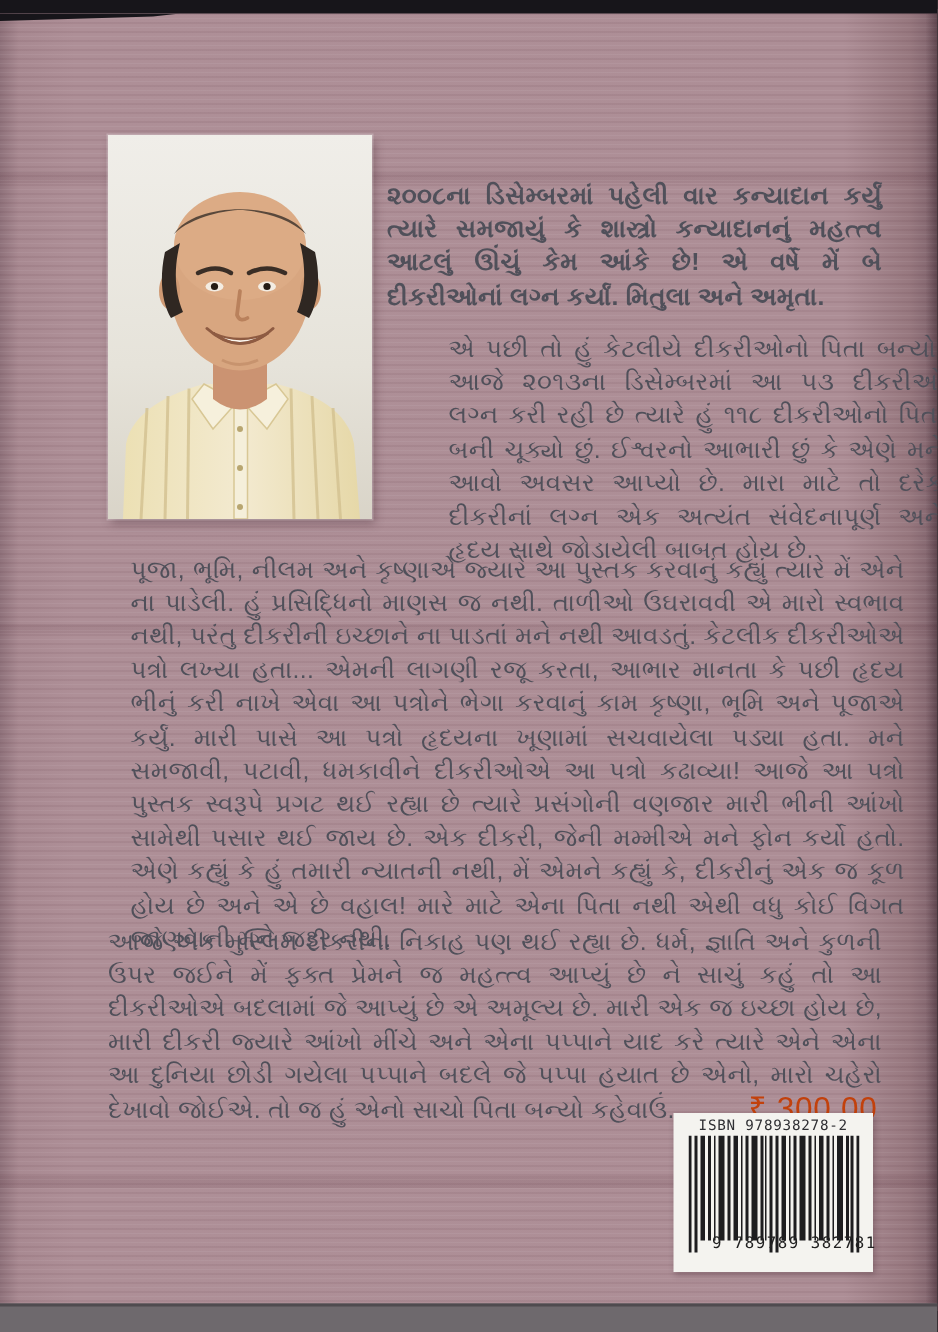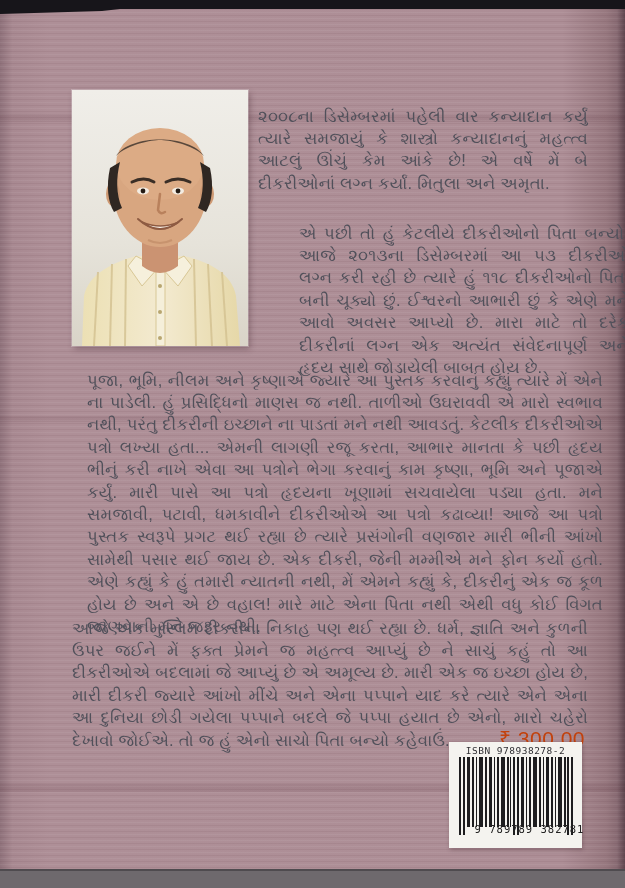--- a/index.html
+++ b/index.html
@@ -38,21 +38,21 @@
   }
   .photo svg{display:block;width:100%;height:100%;}
 
   .para{
     position:absolute;
     color:#50505a;
     font-size:16.5px;line-height:22.4px;
     text-align:justify;
     letter-spacing:0.2px;
   }
-  .p1{left:188px;top:0;width:330px;}
+  .p1{left:188px;top:15px;width:330px;font-weight:bold;}
   .p2{left:188px;top:117px;width:330px;margin-left:41px;}
   .p3{left:17px;top:264px;width:516px;}
   .p4{left:2px;top:512px;width:516px;}
 
   .price{
     position:absolute;right:40px;top:724px;width:200px;
     text-align:right;color:#c2410c;font-size:21px;font-weight:500;
     font-family:"Liberation Sans",sans-serif;letter-spacing:0.5px;
   }
   .barcode{

